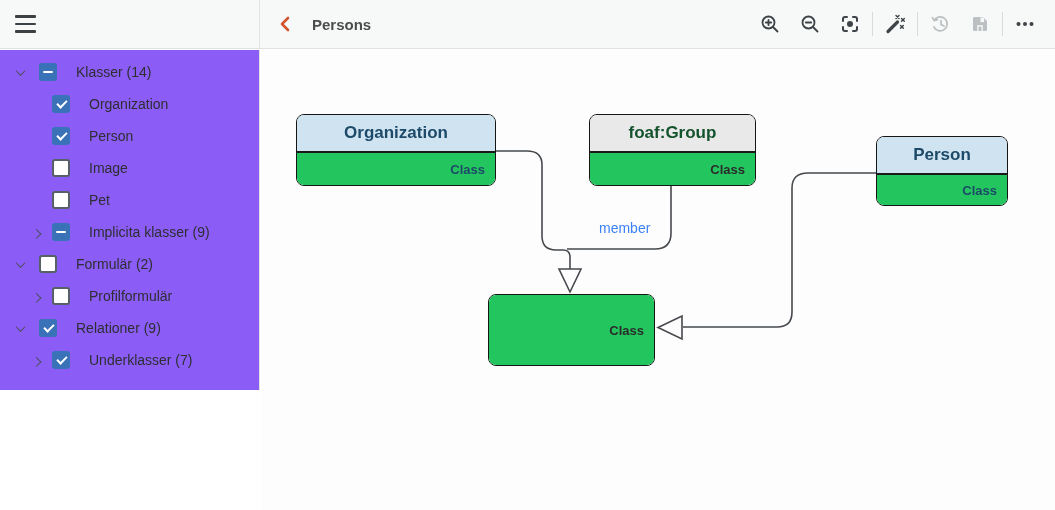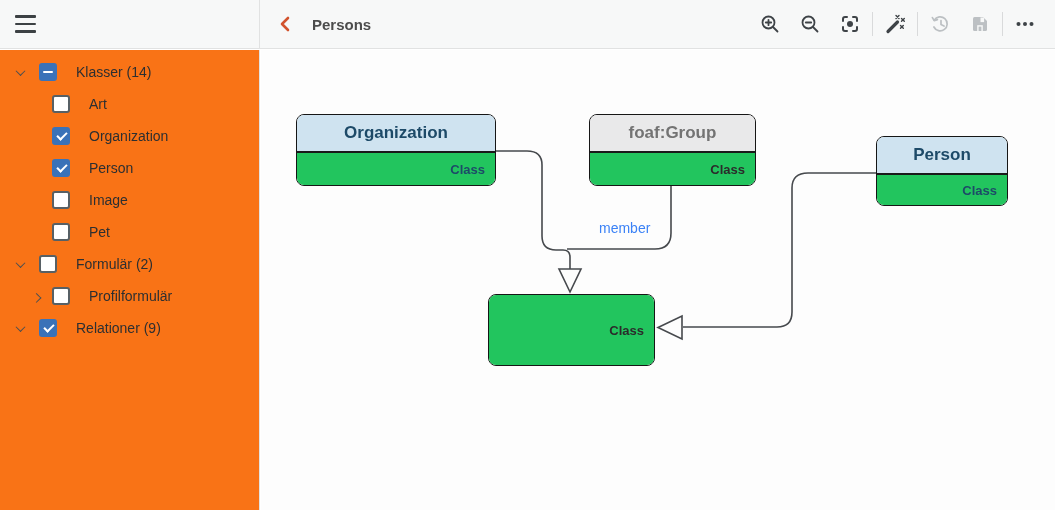--- a/index.html
+++ b/index.html
@@ -27,22 +27,22 @@
     display:flex; align-items:center; justify-content:center; }
   .page-title { font-size:15px; font-weight:bold; color:#4c4c4c; margin-left:14px; }
   .toolbar { margin-left:auto; display:flex; align-items:center; }
   .tool-btn { background:none; border:none; cursor:pointer; width:40px; height:34px;
     display:flex; align-items:center; justify-content:center; color:#3e4347; }
   .tool-btn.disabled { color:#bcc0c3; cursor:default; }
   .tool-sep { width:1px; height:24px; background:#d9dadb; margin:0 2px; }
 
   
   .sidebar {
-    position:absolute; left:0; top:50px; width:260px; height:460px;
-    background:#f97316; border-right:1px solid #e1e2e2; padding-top:6px;
+    position:absolute; left:0; top:50px; width:260px; height:340px;
+    background:#8b5cf6; border-right:1px solid #e1e2e2; padding-top:6px;
   }
   .tree-row { height:32px; display:flex; align-items:center; cursor:pointer; }
   .tree-row.lvl1 { padding-left:14px; }
   .tree-row.lvl2 { padding-left:30px; }
   .chev-slot { width:12px; height:12px; margin-right:13px; flex:none;
     display:flex; align-items:center; justify-content:center; }
   .tree-row.lvl2 .chev-slot { margin-right:10px; }
   .chev { width:7px; height:7px; border-right:1.7px solid #494f52; border-bottom:1.7px solid #494f52; }
   .chev.down { transform:rotate(45deg) translate(-1px,-1px); }
   .chev.right { transform:rotate(-45deg) translate(-1px,1px); }
@@ -58,21 +58,21 @@
 
   
   .canvas { position:absolute; left:261px; top:50px; width:794px; height:460px; background:#fdfdfd; }
   .edges { position:absolute; left:0; top:0; pointer-events:none; }
   .node { position:absolute; border:1.6px solid #161616; border-radius:8px;
     background:#ffffff; overflow:hidden; display:flex; flex-direction:column; cursor:pointer; }
   .node-head { height:38px; border-bottom:2px solid #1a1a1a;
     display:flex; align-items:center; justify-content:center;
     font-size:17px; font-weight:bold; }
   .node.blue .node-head { background:#cfe3f0; color:#1d4a68; }
-  .node.gray .node-head { background:#e9e9ea; color:#737373; }
+  .node.gray .node-head { background:#e9e9ea; color:#14532d; }
   .node-body { flex:1; display:flex; align-items:center; justify-content:flex-end;
     padding-right:10px; font-size:13px; font-weight:bold; background:#22c55e; }
   .node.blue .node-body { color:#1d4a68; }
   .node.gray .node-body { color:#2b2b2b; }
   .edge-label { position:absolute; font-size:14px; color:#3b82f6; }
 </style>
 </head>
 <body>
 
 <div class="app">
@@ -159,63 +159,72 @@
 
     <div class="tree-row lvl1">
       <span class="chev-slot">
           <span class="chev down"></span>
         </span>
       <span class="cbx indeterminate"></span>
       <span class="tree-label">Klasser (14)</span>
     </div>
     <div class="tree-row lvl2">
       <span class="chev-slot"></span>
-      <span class="cbx unchecked"></span>
-      <span class="tree-label">Art</span>
-    </div>
-    <div class="tree-row lvl2">
-      <span class="chev-slot"></span>
       <span class="cbx checked"></span>
       <span class="tree-label">Organization</span>
     </div>
     <div class="tree-row lvl2">
       <span class="chev-slot"></span>
       <span class="cbx checked"></span>
       <span class="tree-label">Person</span>
     </div>
     <div class="tree-row lvl2">
       <span class="chev-slot"></span>
       <span class="cbx unchecked"></span>
       <span class="tree-label">Image</span>
     </div>
     <div class="tree-row lvl2">
       <span class="chev-slot"></span>
       <span class="cbx unchecked"></span>
       <span class="tree-label">Pet</span>
     </div>
+    <div class="tree-row lvl2">
+      <span class="chev-slot">
+          <span class="chev right"></span>
+        </span>
+      <span class="cbx indeterminate"></span>
+      <span class="tree-label">Implicita klasser (9)</span>
+    </div>
     <div class="tree-row lvl1">
       <span class="chev-slot">
           <span class="chev down"></span>
         </span>
       <span class="cbx unchecked"></span>
       <span class="tree-label">Formulär (2)</span>
     </div>
     <div class="tree-row lvl2">
       <span class="chev-slot">
           <span class="chev right"></span>
         </span>
       <span class="cbx unchecked"></span>
       <span class="tree-label">Profilformulär</span>
     </div>
     <div class="tree-row lvl1">
       <span class="chev-slot">
           <span class="chev down"></span>
         </span>
       <span class="cbx checked"></span>
       <span class="tree-label">Relationer (9)</span>
+    </div>
+    <div class="tree-row lvl2">
+      <span class="chev-slot">
+          <span class="chev right"></span>
+        </span>
+      <span class="cbx checked"></span>
+      <span class="tree-label">Underklasser (7)</span>
     </div>
 
   </aside>
 
   <main class="canvas">
 
     <svg class="edges" width="794" height="460" viewBox="0 0 794 460">
       <g fill="none" stroke="#46494d" stroke-width="1.6">
 
         <path d="M 235 101 H 266 Q 281 101 281 115 V 186 Q 281 200 295 200 H 302 Q 309 200 309 207 V 219"></path>

